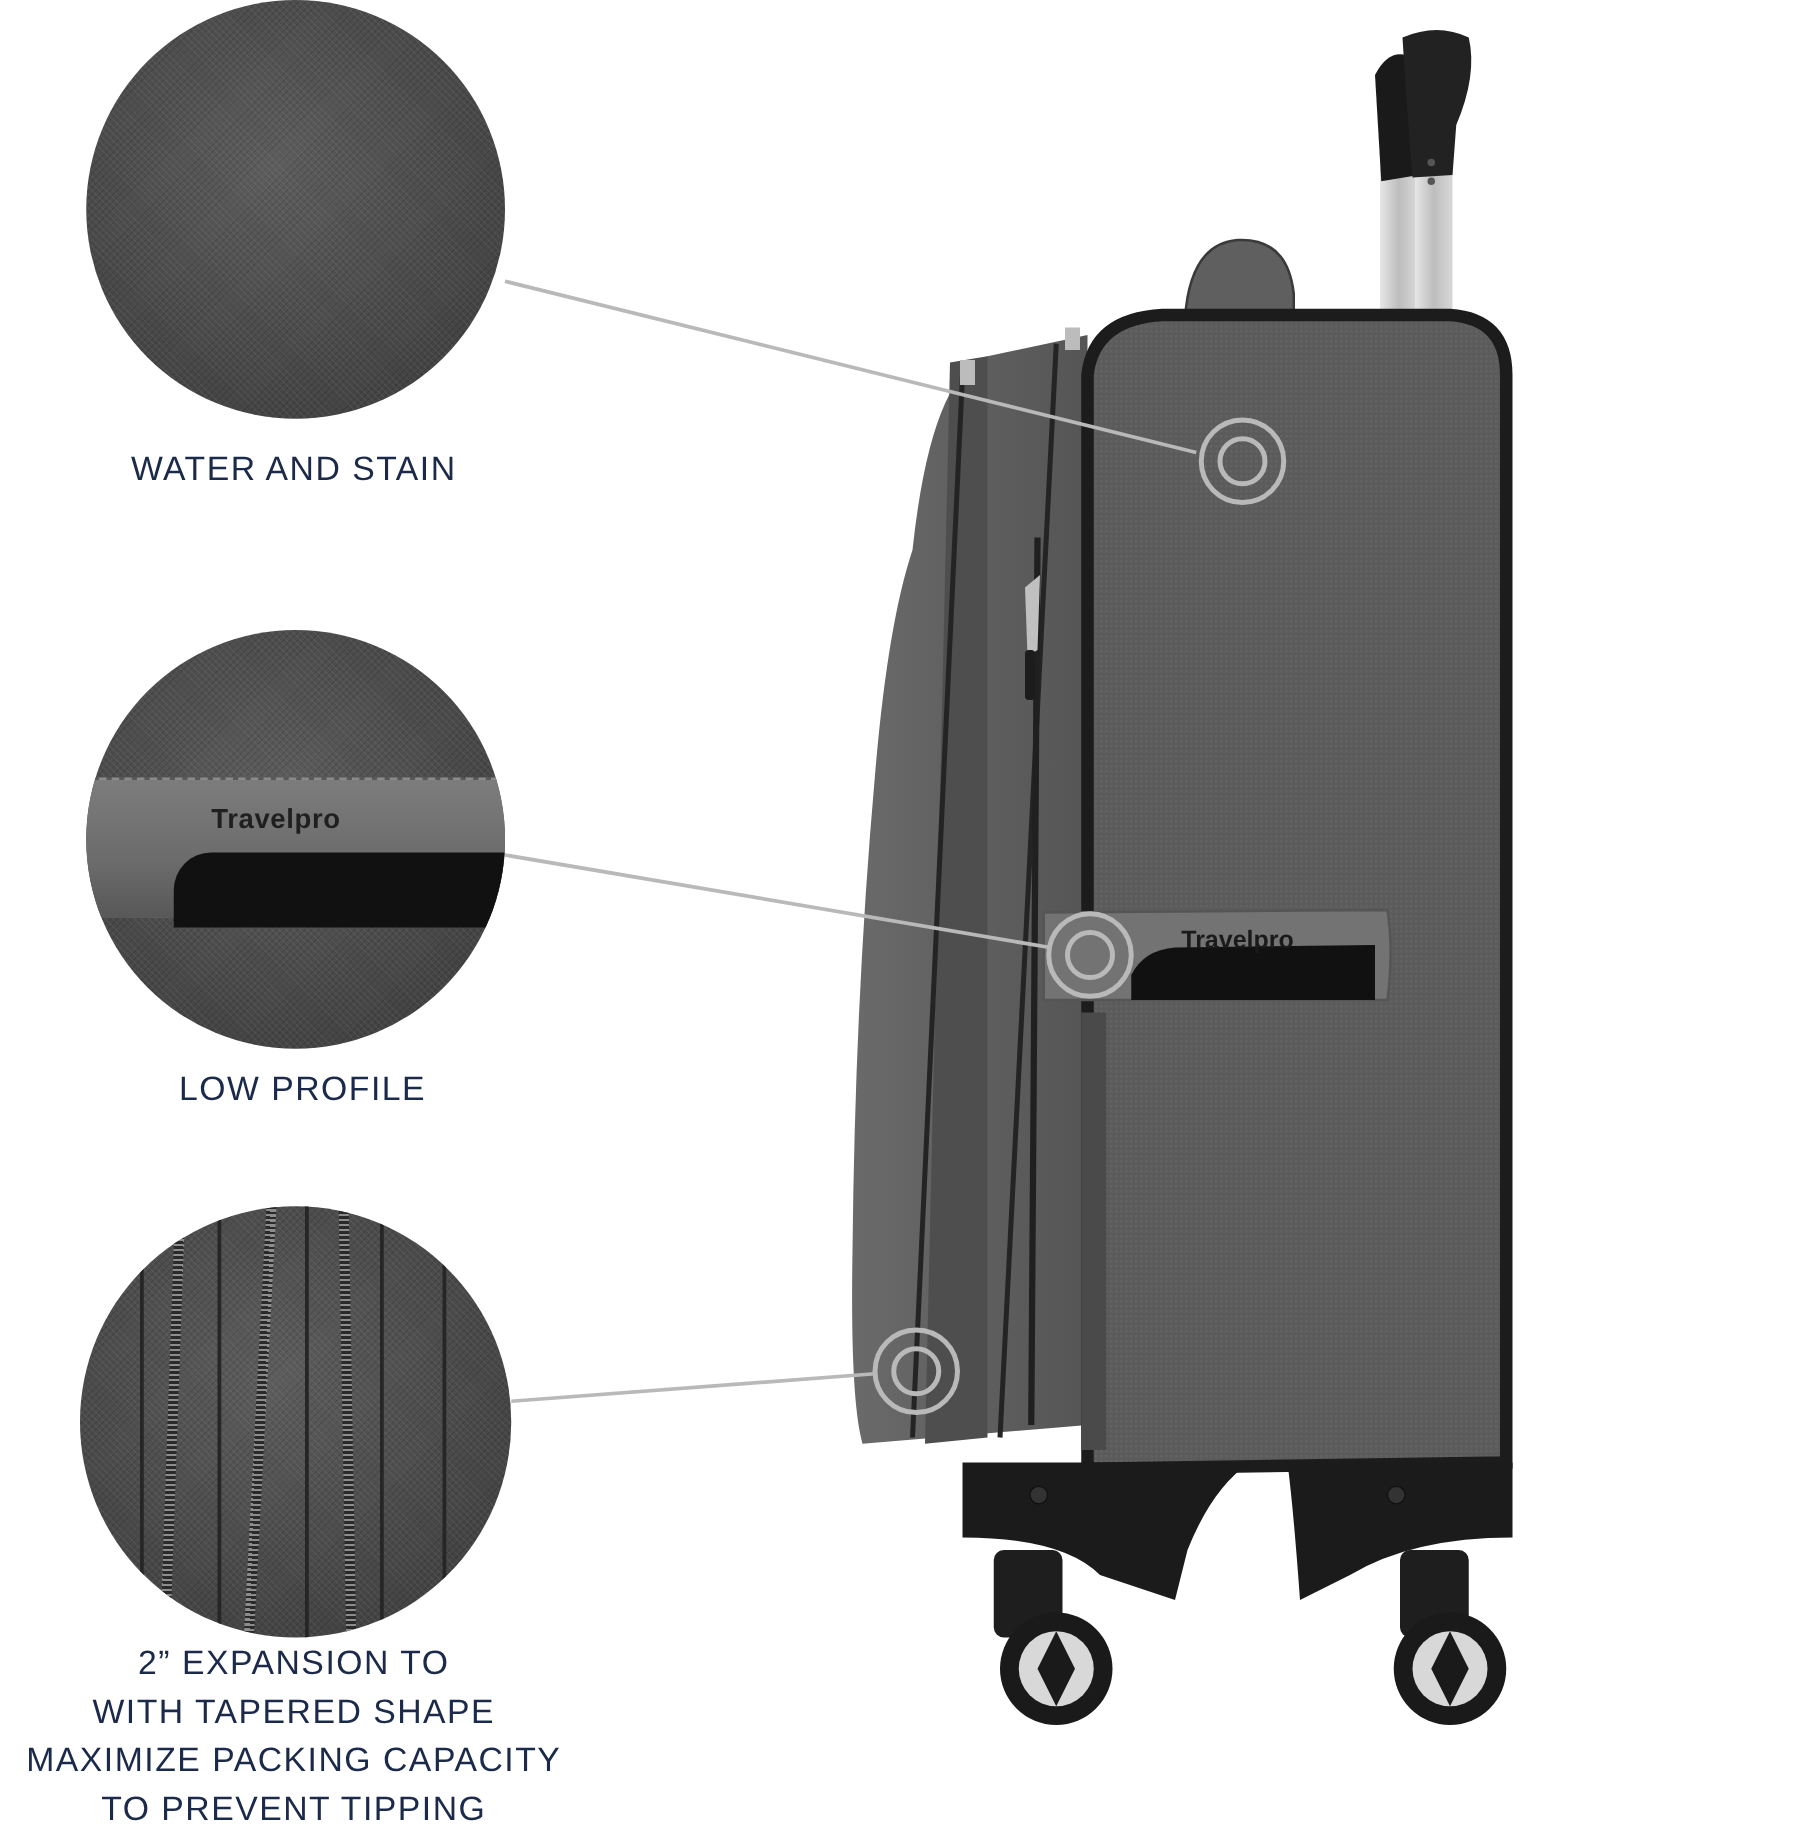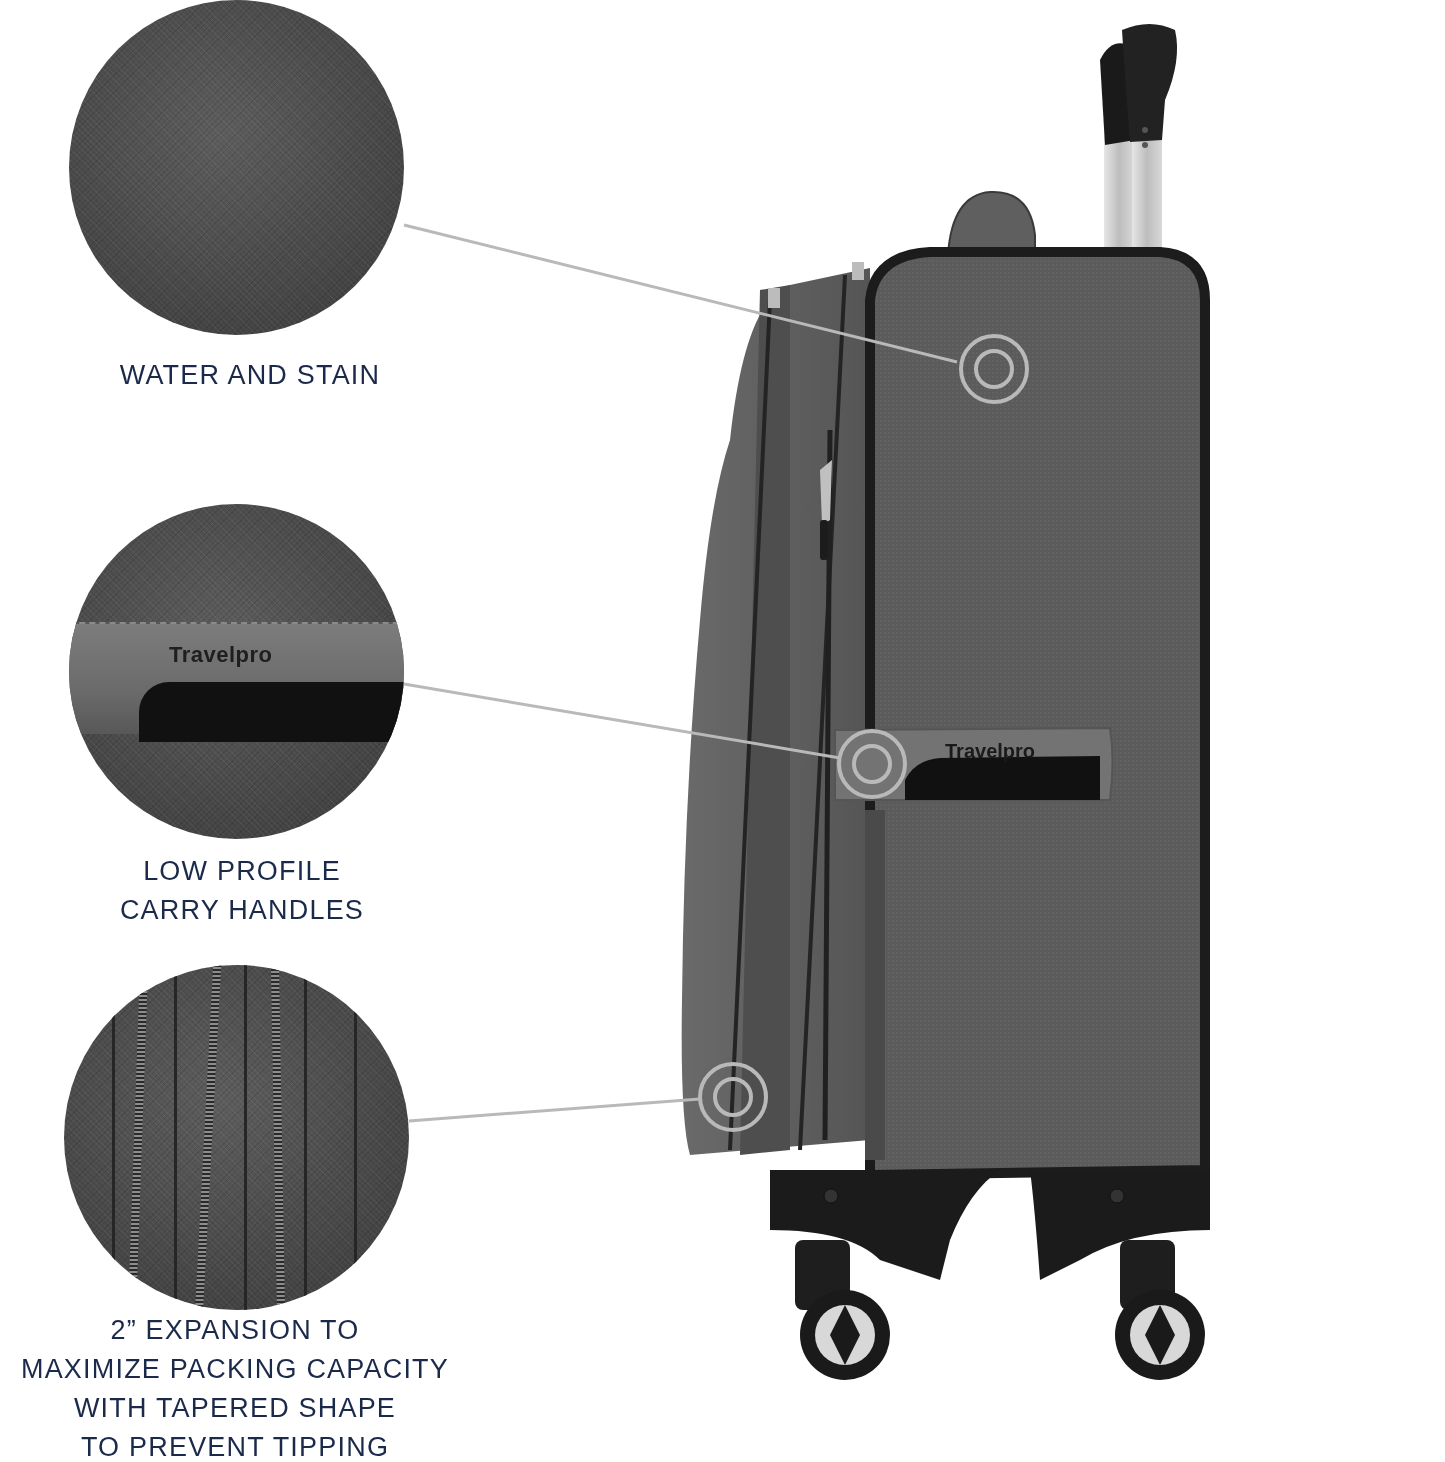--- a/index.html
+++ b/index.html
@@ -42,21 +42,21 @@
   }
   .zip-seam {
     position: absolute; top: -10px; height: 370px; width: 3px; background: #262626;
   }
 
   .caption {
     position: absolute; text-align: center; color: #1b2a4a;
     font-size: 27px; letter-spacing: 1.2px; line-height: 39px;
   }
   .caption span { display: block; white-space: nowrap; }
-  #caption-fabric { left: 0; width: 470px; top: 356px; padding-left: 15px; }
+  #caption-fabric { left: 0; width: 470px; top: 356px; }
   #caption-handle { left: 12px; width: 460px; top: 852px; }
   #caption-zipper { left: 0; width: 470px; top: 1311px; }
   .reg { font-size: 14px; vertical-align: super; letter-spacing: 0; }
 
   svg.overlay { position: absolute; left: 0; top: 0; }
 </style>
 </head>
 <body>
 
 <div class="detail-circle" id="circle-fabric">
@@ -69,39 +69,38 @@
 
 <div class="detail-circle" id="circle-handle">
   <div class="weave"></div>
   <div class="hc-strap"></div>
   <div class="hc-logo">Travelpro</div>
   <div class="hc-grip"></div>
 </div>
 
 <div class="caption" id="caption-handle">
   <span>LOW PROFILE</span>
-  <span>CARRY HANDLES</span>
 </div>
 
 <div class="detail-circle" id="circle-zipper">
   <div class="weave"></div>
   <div class="zip-seam" style="left:48px"></div>
   <div class="zip-line" style="left:70px; transform:rotate(2deg)"></div>
   <div class="zip-seam" style="left:110px"></div>
   <div class="zip-line" style="left:140px; transform:rotate(3deg)"></div>
   <div class="zip-seam" style="left:180px"></div>
   <div class="zip-line" style="left:210px; transform:rotate(-1deg)"></div>
   <div class="zip-seam" style="left:240px"></div>
   <div class="zip-seam" style="left:290px"></div>
 </div>
 
 <div class="caption" id="caption-zipper">
   <span>2” EXPANSION TO</span>
+  <span>WITH TAPERED SHAPE</span>
   <span>MAXIMIZE PACKING CAPACITY</span>
-  <span>WITH TAPERED SHAPE</span>
   <span>TO PREVENT TIPPING</span>
 </div>
 
 <svg class="overlay" width="1445" height="1462" viewBox="0 0 1445 1462">
   <defs>
     <linearGradient id="metal" x1="0" x2="1">
       <stop offset="0" stop-color="#e6e6e6"></stop>
         <stop offset="0.5" stop-color="#bdbdbd"></stop>
         <stop offset="1" stop-color="#d8d8d8"></stop>
     </linearGradient>

